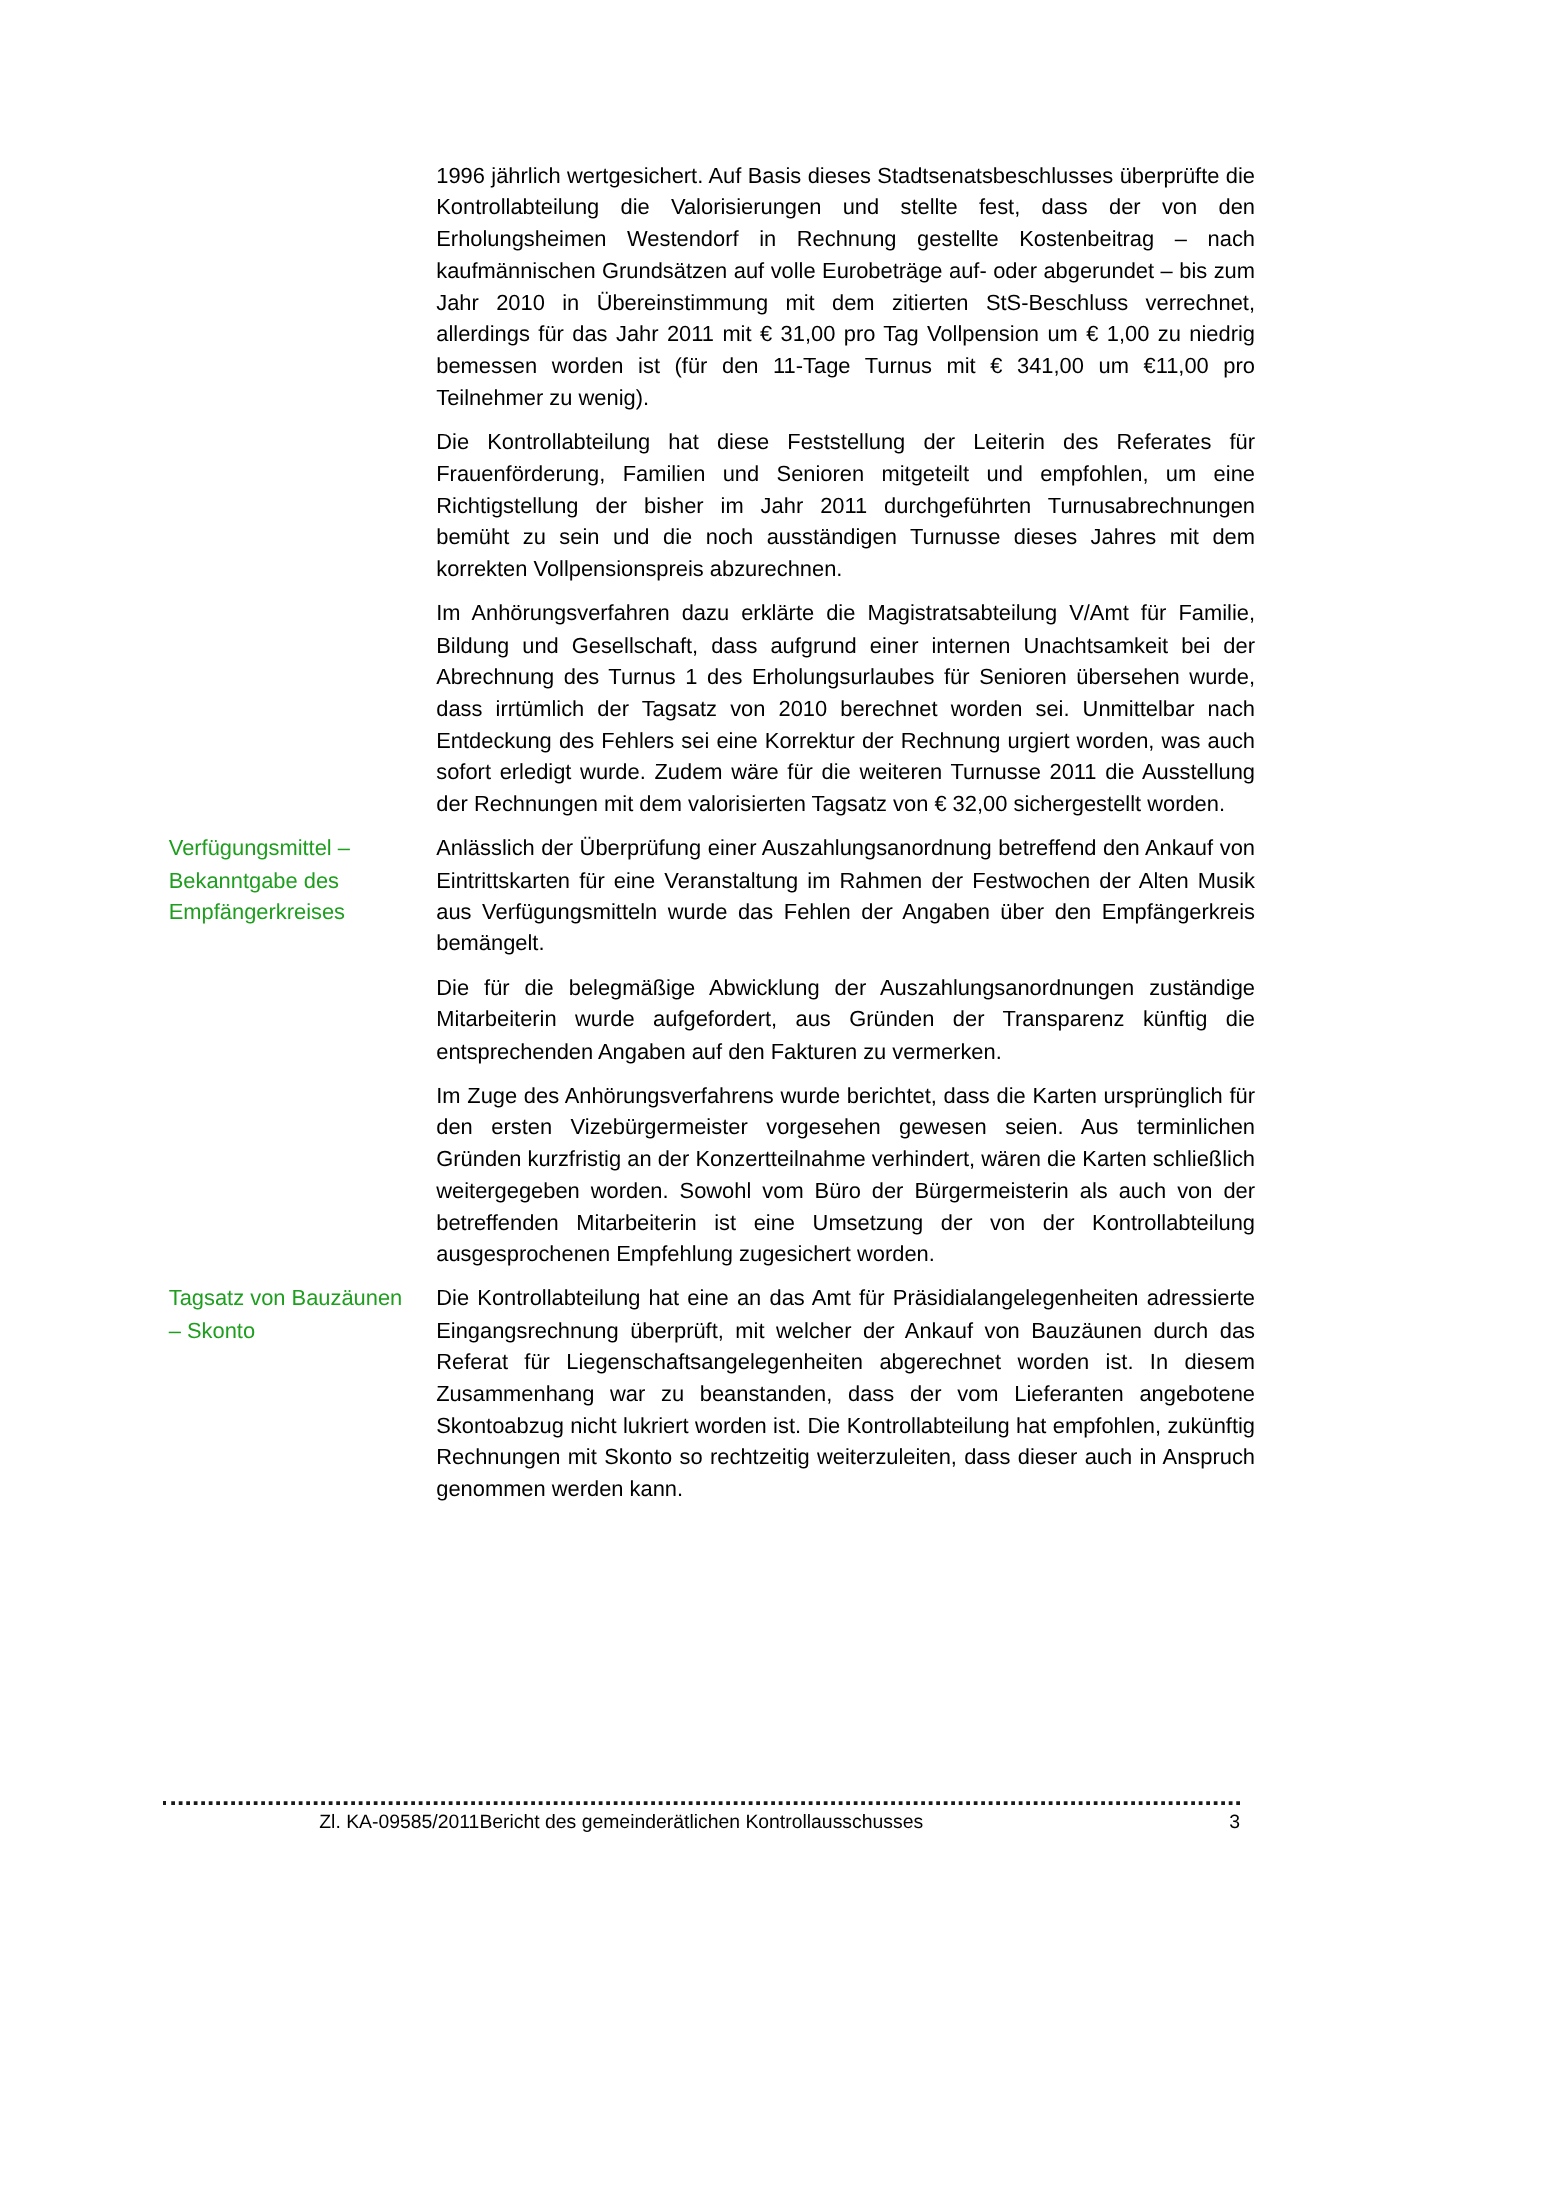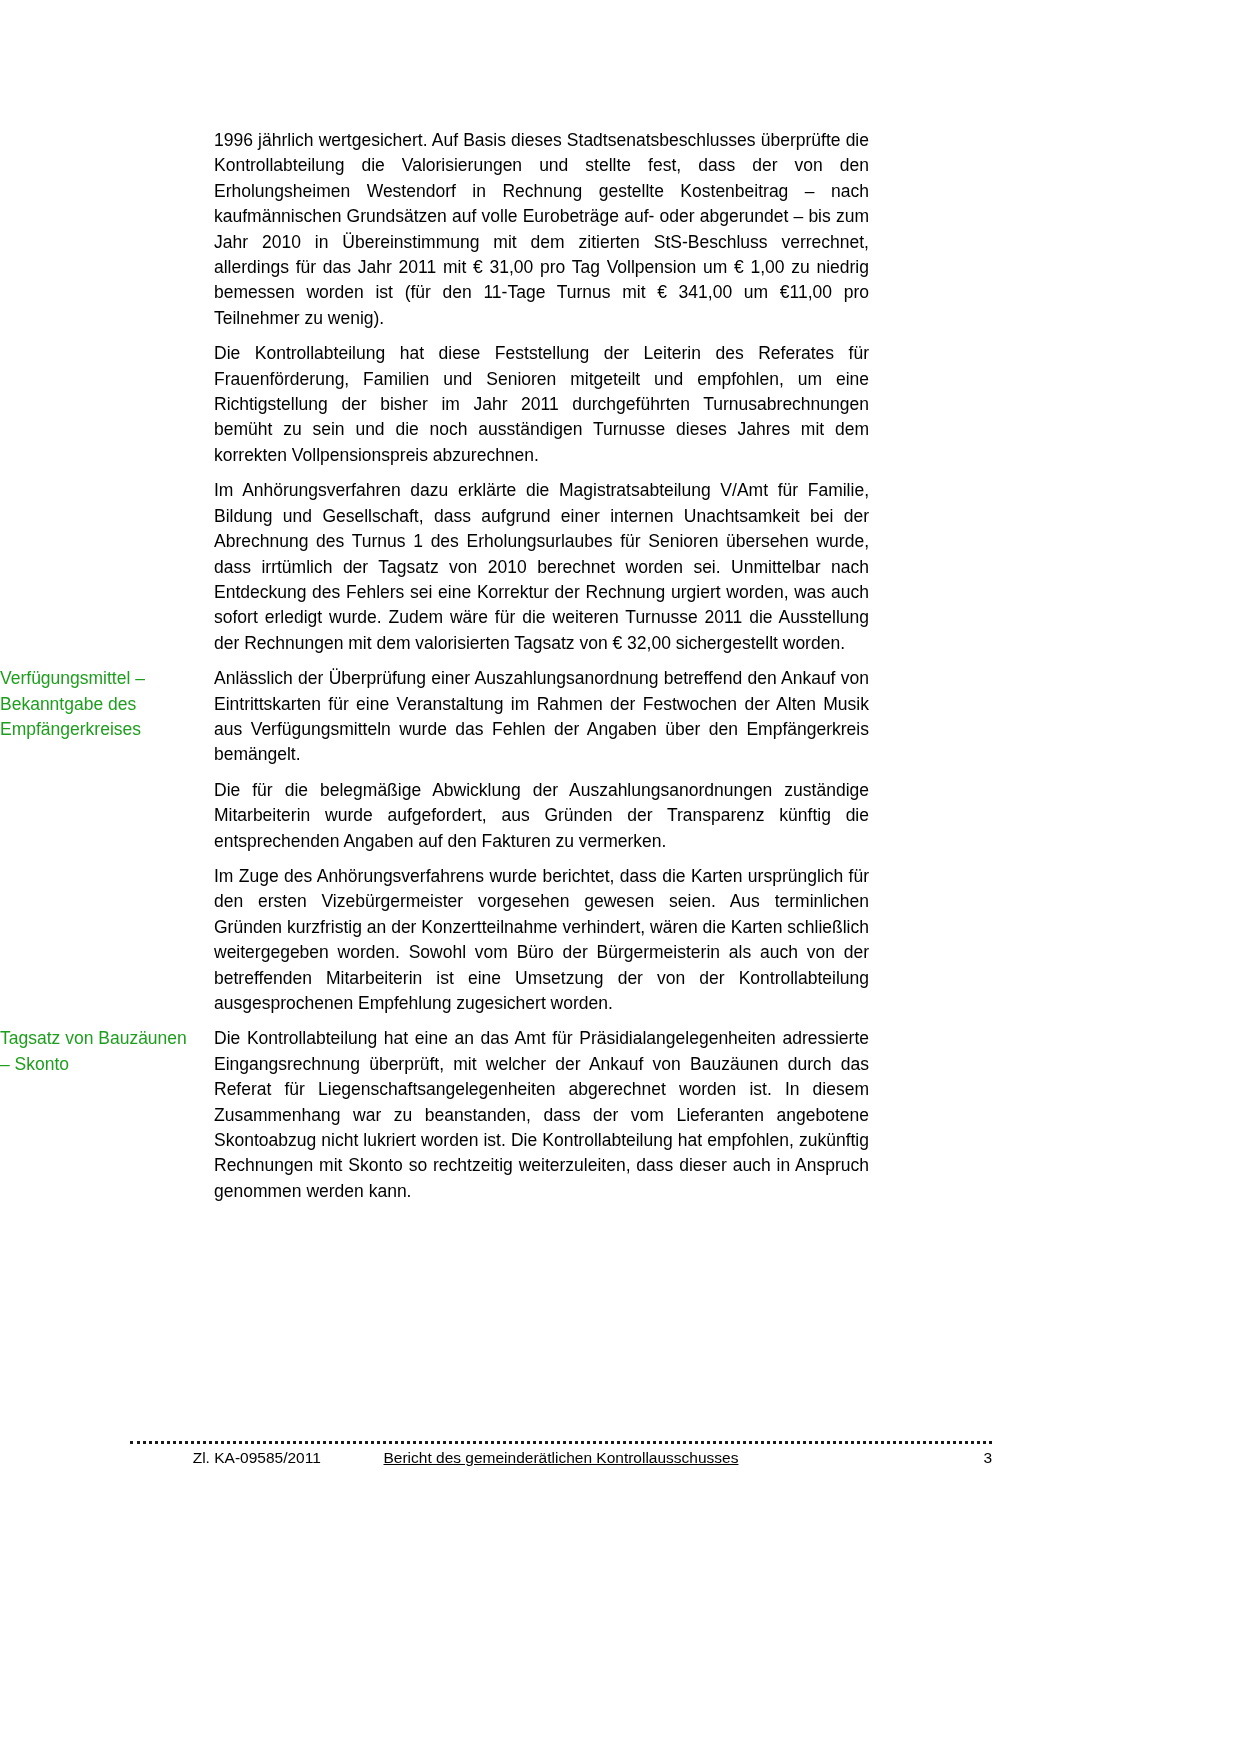--- a/index.html
+++ b/index.html
@@ -25,20 +25,21 @@
     left: 0;
     width: 1028px;
   }
   .section {
     display: flex;
     align-items: flex-start;
   }
   .label-col {
     flex: none;
     width: 214px;
+    margin-left: 135px;
     box-sizing: border-box;
     padding-right: 20px;
   }
   .margin-label {
     font-size: 17.5px;
     line-height: 25.4px;
     color: #1e9e1e;
   }
   .text-col {
     flex: none;
@@ -62,22 +63,22 @@
     margin: 0 0 3px 0;
     height: 0;
   }
   .footer-row {
     display: grid;
     grid-template-columns: 1fr auto 1fr;
     align-items: baseline;
     font-size: 15.5px;
     line-height: 22px;
   }
-  .footer-ref   { text-align: center; }
-  .footer-title { text-align: right; text-decoration: underline; }
+  .footer-ref   { text-align: right; }
+  .footer-title { text-align: right; }
   .footer-page  { text-align: right; }
 </style>
 </head>
 <body>
 
 <div class="page">
 
   <div class="content-area">
 
     <div class="section">

